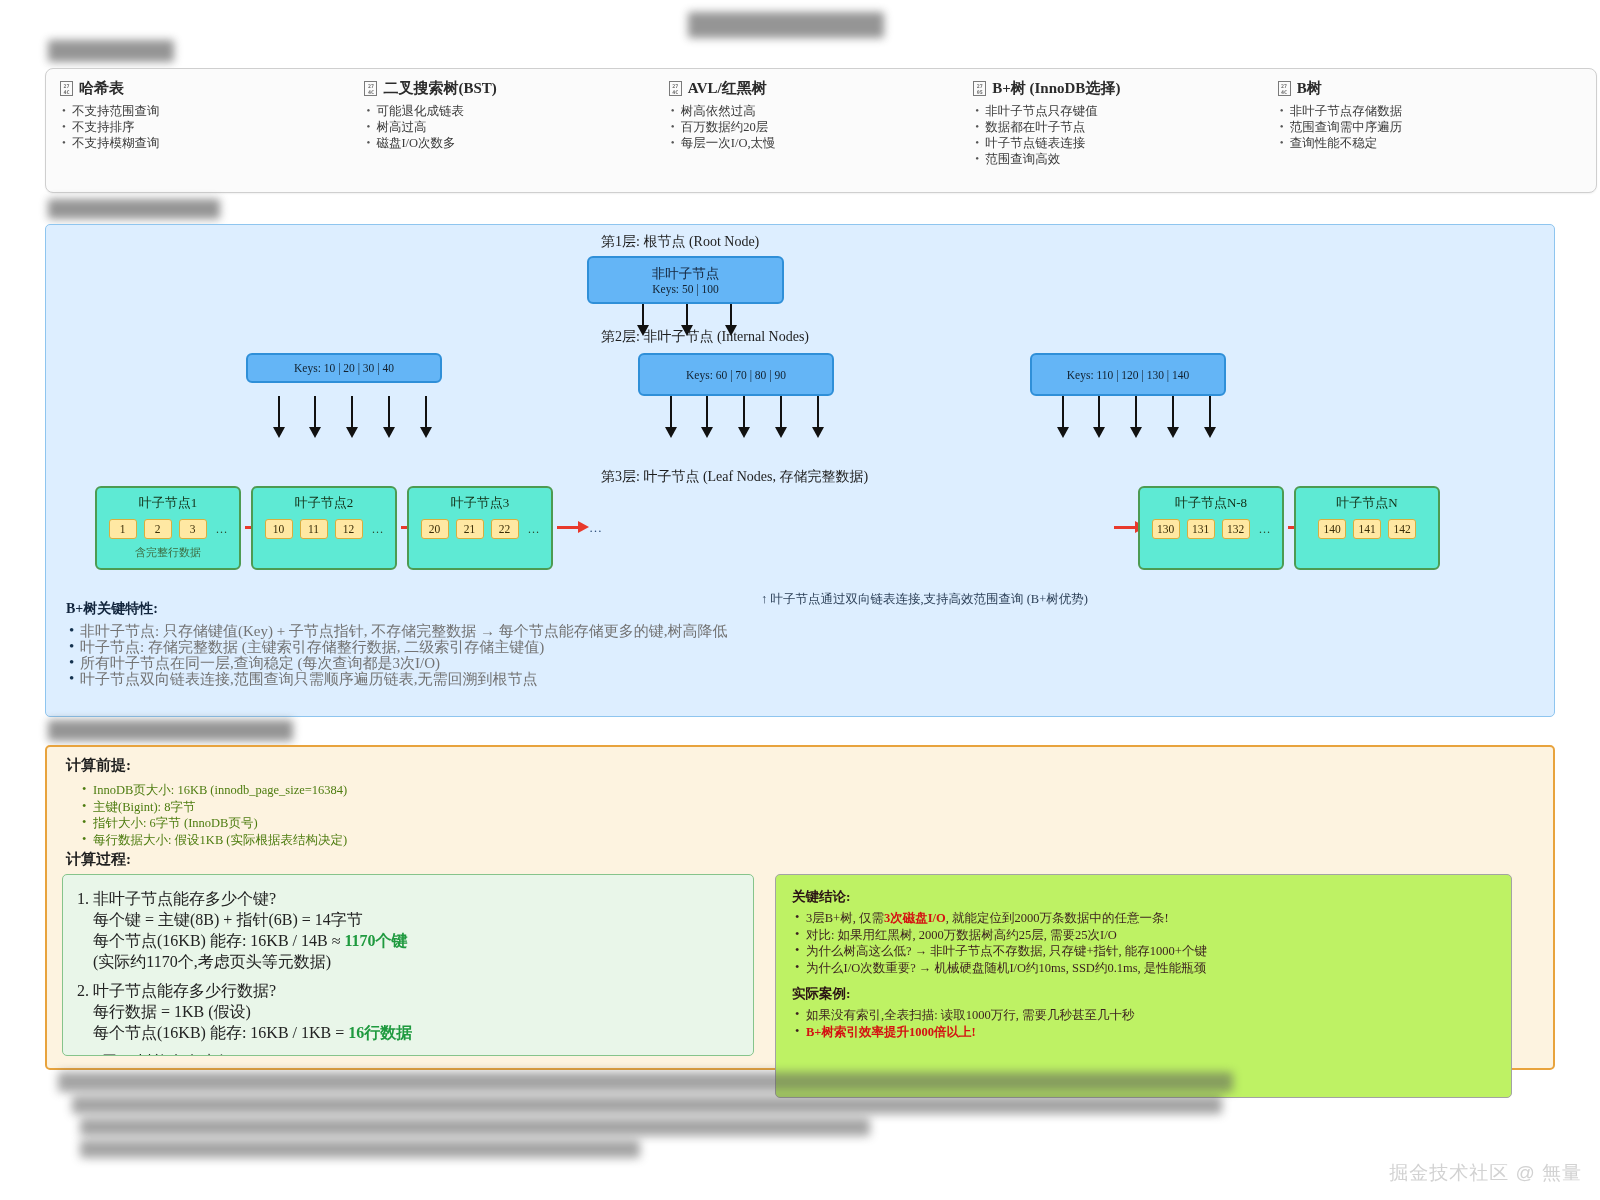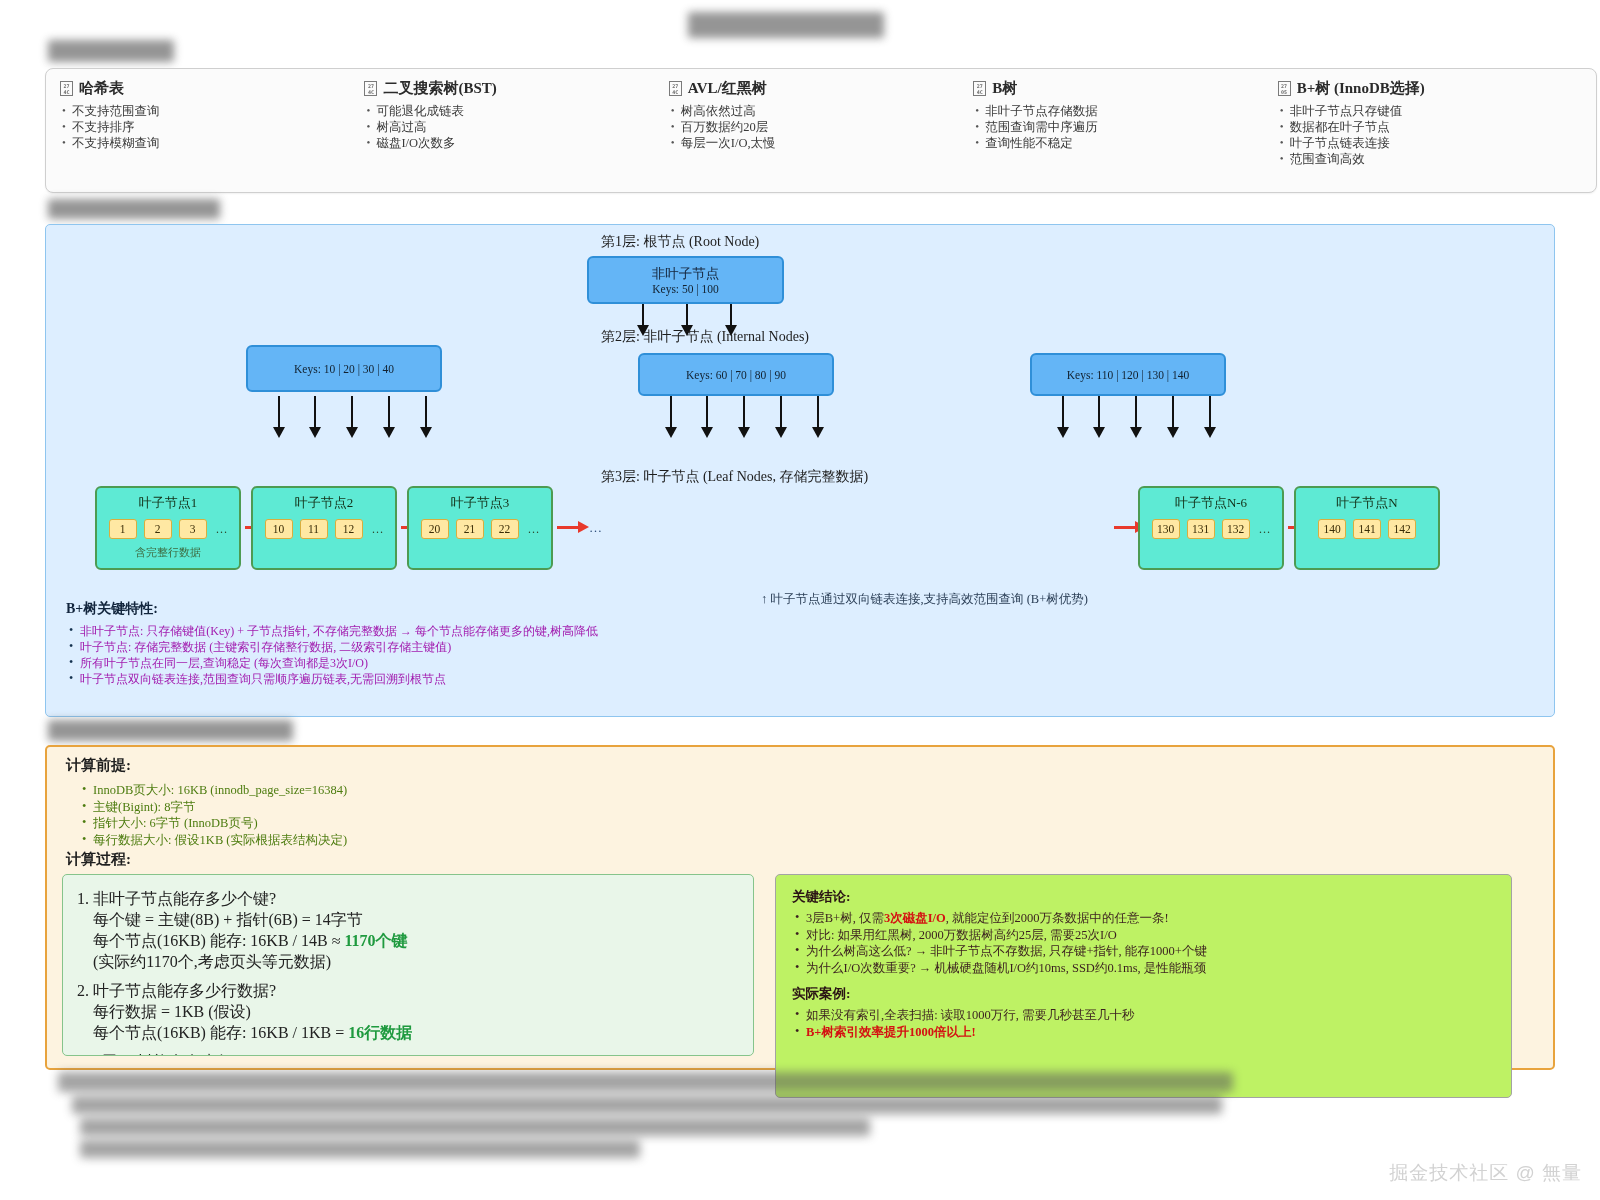--- a/index.html
+++ b/index.html
@@ -94,21 +94,21 @@
     content:""; position:absolute; right:-10px; top:-5px;
     border-top:6.5px solid transparent; border-bottom:6.5px solid transparent;
     border-left:11px solid #e8392c;
   }
   .dots{ position:absolute; font-size:13px; color:#2f4f7a; }
   .linknote{ position:absolute; font-size:12.5px; color:#2b3f57; white-space:nowrap;}
 
   .feat{ position:absolute; left:66px; top:600px; }
   .feat h4{ margin:0 0 5px 0; font-size:14px; font-weight:700; color:#12253d;}
   .feat ul{ margin:0; padding:0; list-style:none;}
-  .feat li{ font-size:12px; color:#a21caf; line-height:16px; padding-left:14px; position:relative;}
+  .feat li{ font-size:15px; color:#737373; line-height:16px; padding-left:14px; position:relative;}
   .feat li:before{ content:"\2022"; position:absolute; left:3px; top:-1px; color:#14324f;}
 
   
   #calc-panel{
     position:absolute; left:45px; top:745px; width:1510px; height:325px;
     background:#fdf3e0; border:2px solid #e8a33d; border-radius:5px;
     overflow:hidden;
   }
   .calc-h{ position:absolute; font-size:15px; font-weight:700; color:#1f1f1f;}
   .pre-list{ position:absolute; left:80px; top:782px; margin:0; padding:0; list-style:none; }
@@ -195,75 +195,75 @@
           <span class="tofu">
               <i>27</i>
               <i>4C</i>
             </span>
           <span>AVL/红黑树</span>
         </div>
         <ul class="cmp-list">
           <li>树高依然过高</li>
           <li>百万数据约20层</li>
           <li>每层一次I/O,太慢</li>
-        </ul>
-      </div>
-
-      <div class="cmp-col">
-        <div class="cmp-head">
-          <span class="tofu">
-              <i>27</i>
-              <i>4C</i>
-            </span>
-          <span>B树</span>
-        </div>
-        <ul class="cmp-list">
-          <li>非叶子节点存储数据</li>
-          <li>范围查询需中序遍历</li>
-          <li>查询性能不稳定</li>
         </ul>
       </div>
 
       <div class="cmp-col">
         <div class="cmp-head">
           <span class="tofu">
               <i>27</i>
               <i>05</i>
             </span>
           <span>B+树 (InnoDB选择)</span>
         </div>
         <ul class="cmp-list">
           <li>非叶子节点只存键值</li>
           <li>数据都在叶子节点</li>
           <li>叶子节点链表连接</li>
           <li>范围查询高效</li>
         </ul>
       </div>
 
+      <div class="cmp-col">
+        <div class="cmp-head">
+          <span class="tofu">
+              <i>27</i>
+              <i>4C</i>
+            </span>
+          <span>B树</span>
+        </div>
+        <ul class="cmp-list">
+          <li>非叶子节点存储数据</li>
+          <li>范围查询需中序遍历</li>
+          <li>查询性能不稳定</li>
+        </ul>
+      </div>
+
     </div>
   </div>
 
   <div class="blurmask soft" style="left:48px; top:199px; width:172px; height:20px;"></div>
 
   <div id="tree-panel">
 
     <div class="lvl-label" style="left:555px; top:8px;">第1层: 根节点 (Root Node)</div>
 
     <div class="node internal" style="left:541px; top:31px; width:197px; height:48px;">
       <div class="ttl">非叶子节点</div>
       <div class="keys">Keys: 50 | 100</div>
     </div>
 
     <div class="arrow-down" style="left:596px; top:79px; height:22px;"></div>
     <div class="arrow-down" style="left:640px; top:79px; height:22px;"></div>
     <div class="arrow-down" style="left:684px; top:79px; height:22px;"></div>
 
     <div class="lvl-label" style="left:555px; top:103px;">第2层: 非叶子节点 (Internal Nodes)</div>
 
-    <div class="node internal" style="left:200px; top:120px; width:196px; height:47px;">
+    <div class="node internal" style="left:200px; top:128px; width:196px; height:30px;">
       <div class="keys">Keys: 10 | 20 | 30 | 40</div>
     </div>
     <div class="node internal" style="left:592px; top:128px; width:196px; height:43px;">
       <div class="keys">Keys: 60 | 70 | 80 | 90</div>
     </div>
     <div class="node internal" style="left:984px; top:128px; width:196px; height:43px;">
       <div class="keys">Keys: 110 | 120 | 130 | 140</div>
     </div>
 
     <div class="arrow-down" style="left:232px; top:171px; height:32px;"></div>
@@ -320,21 +320,21 @@
         <div class="ellip">…</div>
       </div>
     </div>
 
     <div class="link-arrow" style="left:511px; top:301px; width:22px;"></div>
     <div class="dots" style="left:543px; top:295px;">…</div>
 
     <div class="link-arrow" style="left:1068px; top:301px; width:22px;"></div>
 
     <div class="node leaf" style="left:1092px; top:261px; width:146px; height:84px;">
-      <div class="ttl">叶子节点N-6</div>
+      <div class="ttl">叶子节点N-8</div>
       <div class="cells">
         <div class="cell">130</div>
         <div class="cell">131</div>
         <div class="cell">132</div>
         <div class="ellip">…</div>
       </div>
     </div>
 
     <div class="link-arrow" style="left:1242px; top:301px; width:22px;"></div>
 

